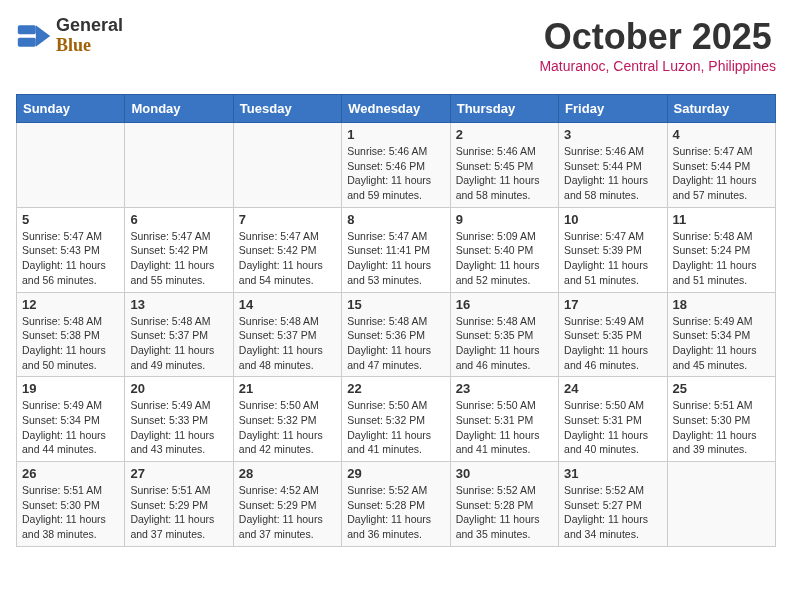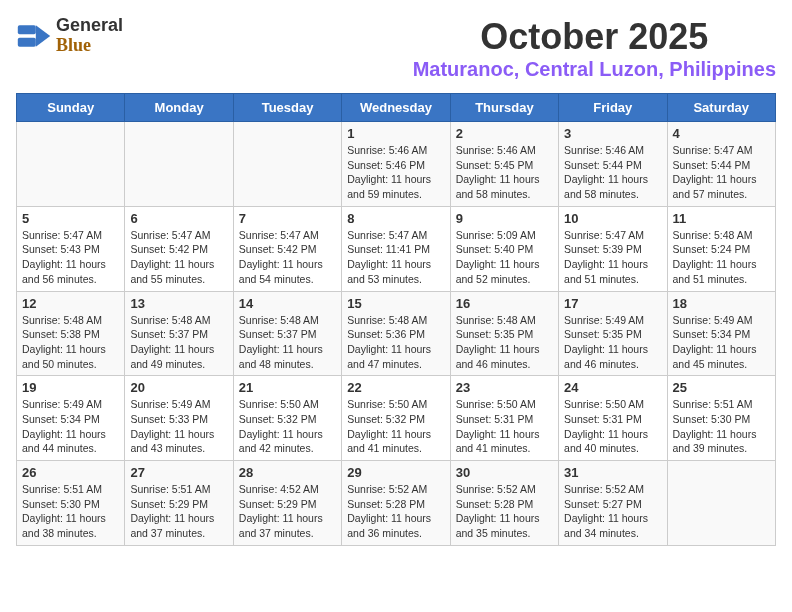--- a/index.html
+++ b/index.html
@@ -7,21 +7,21 @@
       font-family: Arial, sans-serif;
       background: #fff;
       width: 792px;
       min-height: 612px;
       padding: 16px;
     }
     .header {
       display: flex;
       justify-content: space-between;
       align-items: flex-start;
-      margin-bottom: 12px;
+      margin-bottom: 20px;
     }
     .logo {
       display: flex;
       align-items: center;
     }
     .logo-text {
       font-size: 18px;
       font-weight: bold;
       color: #333;
       line-height: 1.1;
@@ -34,33 +34,33 @@
     }
     .title-block {
       text-align: center;
     }
     .month-title {
       font-size: 36px;
       font-weight: bold;
       color: #333;
     }
     .location {
-      font-size: 20px;
-      color: #8b5cf6;
-      font-weight: bold;
+      font-size: 14px;
+      color: #be185d;
+      font-weight: normal;
     }
     table {
       width: 100%;
       border-collapse: collapse;
       font-size: 11px;
     }
     thead tr th {
       background-color: #3a75c4;
       color: #fff;
-      text-align: center;
+      text-align: left;
       padding: 6px 6px;
       font-size: 13px;
       font-weight: bold;
       border: 1px solid #2a5fa4;
     }
     tbody tr td {
       border: 1px solid #ccc;
       padding: 4px 5px;
       vertical-align: top;
       height: 80px;

